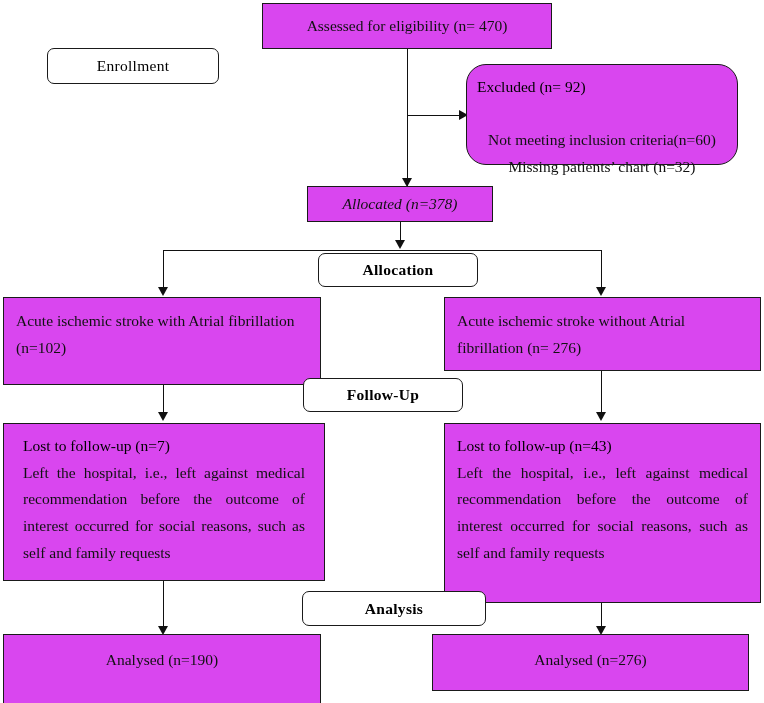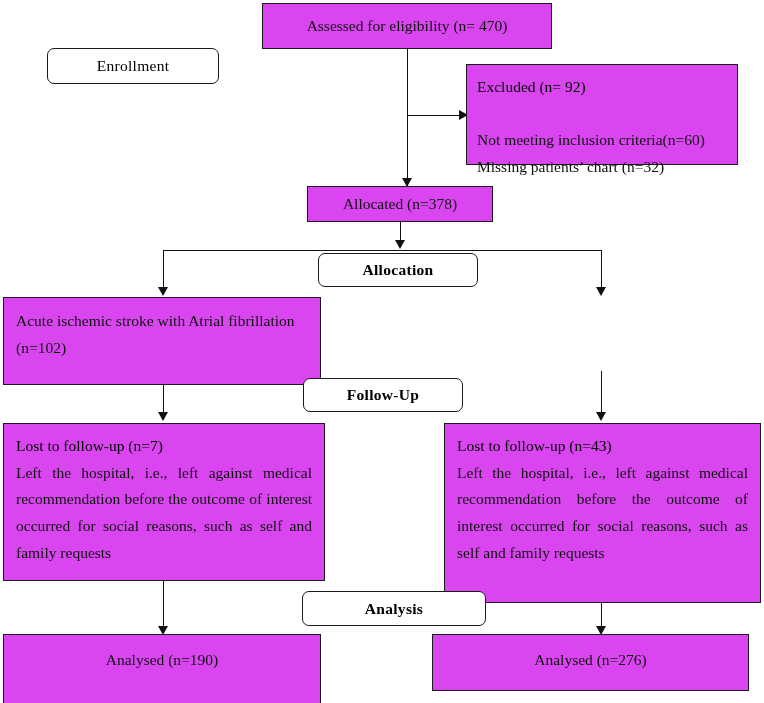--- a/index.html
+++ b/index.html
@@ -107,62 +107,65 @@
 
   <div class="box center-box" style="left:262px; top:3px; width:290px; height:46px; display:flex; align-items:center; justify-content:center;">
     <span class="box-text">Assessed for eligibility (n= 470)</span>
   </div>
 
   <div class="vline" style="left:407px; top:49px; height:137px;"></div>
 
   <div class="hline" style="left:407px; top:115px; width:55px;"></div>
   <div class="arrow-right" style="left:459px; top:110px;"></div>
 
-  <div class="box" style="left:466px; top:64px; width:272px; height:101px; padding:9px 10px 8px 10px;">
+  <div class="box" style="left:466px; top:64px; width:272px; height:101px; padding:9px 10px 8px 10px;border-radius:20px;">
     <span class="first-line">Excluded (n= 92)</span>
     <span class="first-line">&nbsp;</span>
-    <span class="box-text" style="text-align:left;">Not meeting inclusion criteria(n=60)
+    <span class="box-text" style="text-align:center;">Not meeting inclusion criteria(n=60)
 Missing patients’ chart (n=32)</span>
   </div>
 
   <div class="arrow-down" style="left:402px; top:178px;"></div>
 
-  <div class="box center-box" style="left:307px; top:186px; width:186px; height:36px; display:flex; align-items:center; justify-content:center;">
+  <div class="box center-box" style="left:307px; top:186px; width:186px; height:36px; display:flex; align-items:center; justify-content:center;font-style:italic;">
     <span class="box-text">Allocated (n=378)</span>
   </div>
 
   <div class="vline" style="left:400px; top:222px; height:24px;"></div>
   <div class="arrow-down" style="left:395px; top:240px;"></div>
 
   <div class="hline" style="left:163px; top:250px; width:439px;"></div>
   <div class="vline" style="left:163px; top:250px; height:42px;"></div>
   <div class="arrow-down" style="left:158px; top:287px;"></div>
   <div class="vline" style="left:601px; top:250px; height:42px;"></div>
   <div class="arrow-down" style="left:596px; top:287px;"></div>
 
   <div class="stage" style="left:318px; top:253px; width:160px; height:34px;">
     <span class="stage-label">Allocation</span>
   </div>
 
   <div class="box" style="left:3px; top:297px; width:318px; height:88px; padding:10px 12px;">
     <span class="box-text" style="text-align:left;">Acute ischemic stroke with Atrial fibrillation (n=102)</span>
   </div>
 
+  <div class="box" style="left:444px; top:297px; width:317px; height:74px; padding:10px 12px;">
+    <span class="box-text" style="text-align:left;">Acute ischemic stroke without Atrial fibrillation (n= 276)</span>
+  </div>
 
   <div class="vline" style="left:163px; top:371px; height:45px;"></div>
   <div class="arrow-down" style="left:158px; top:412px;"></div>
 
   <div class="vline" style="left:601px; top:371px; height:45px;"></div>
   <div class="arrow-down" style="left:596px; top:412px;"></div>
 
   <div class="stage" style="left:303px; top:378px; width:160px; height:34px;">
     <span class="stage-label">Follow-Up</span>
   </div>
 
-  <div class="box just-box" style="left:3px; top:423px; width:322px; height:158px; padding:9px 12px;">
+  <div class="box just-box" style="left:3px; top:423px; width:322px; height:158px; padding:9px 19px;">
     <span class="first-line">Lost to follow-up (n=7)</span>
     <span class="box-text">Left the hospital, i.e., left against medical recommendation before the outcome of interest occurred for social reasons, such as self and family requests</span>
   </div>
 
   <div class="box just-box" style="left:444px; top:423px; width:317px; height:180px; padding:9px 12px;">
     <span class="first-line">Lost to follow-up (n=43)</span>
     <span class="box-text">Left the hospital, i.e., left against medical recommendation before the outcome of interest occurred for social reasons, such as self and family requests</span>
   </div>
 
   <div class="vline" style="left:163px; top:581px; height:49px;"></div>

